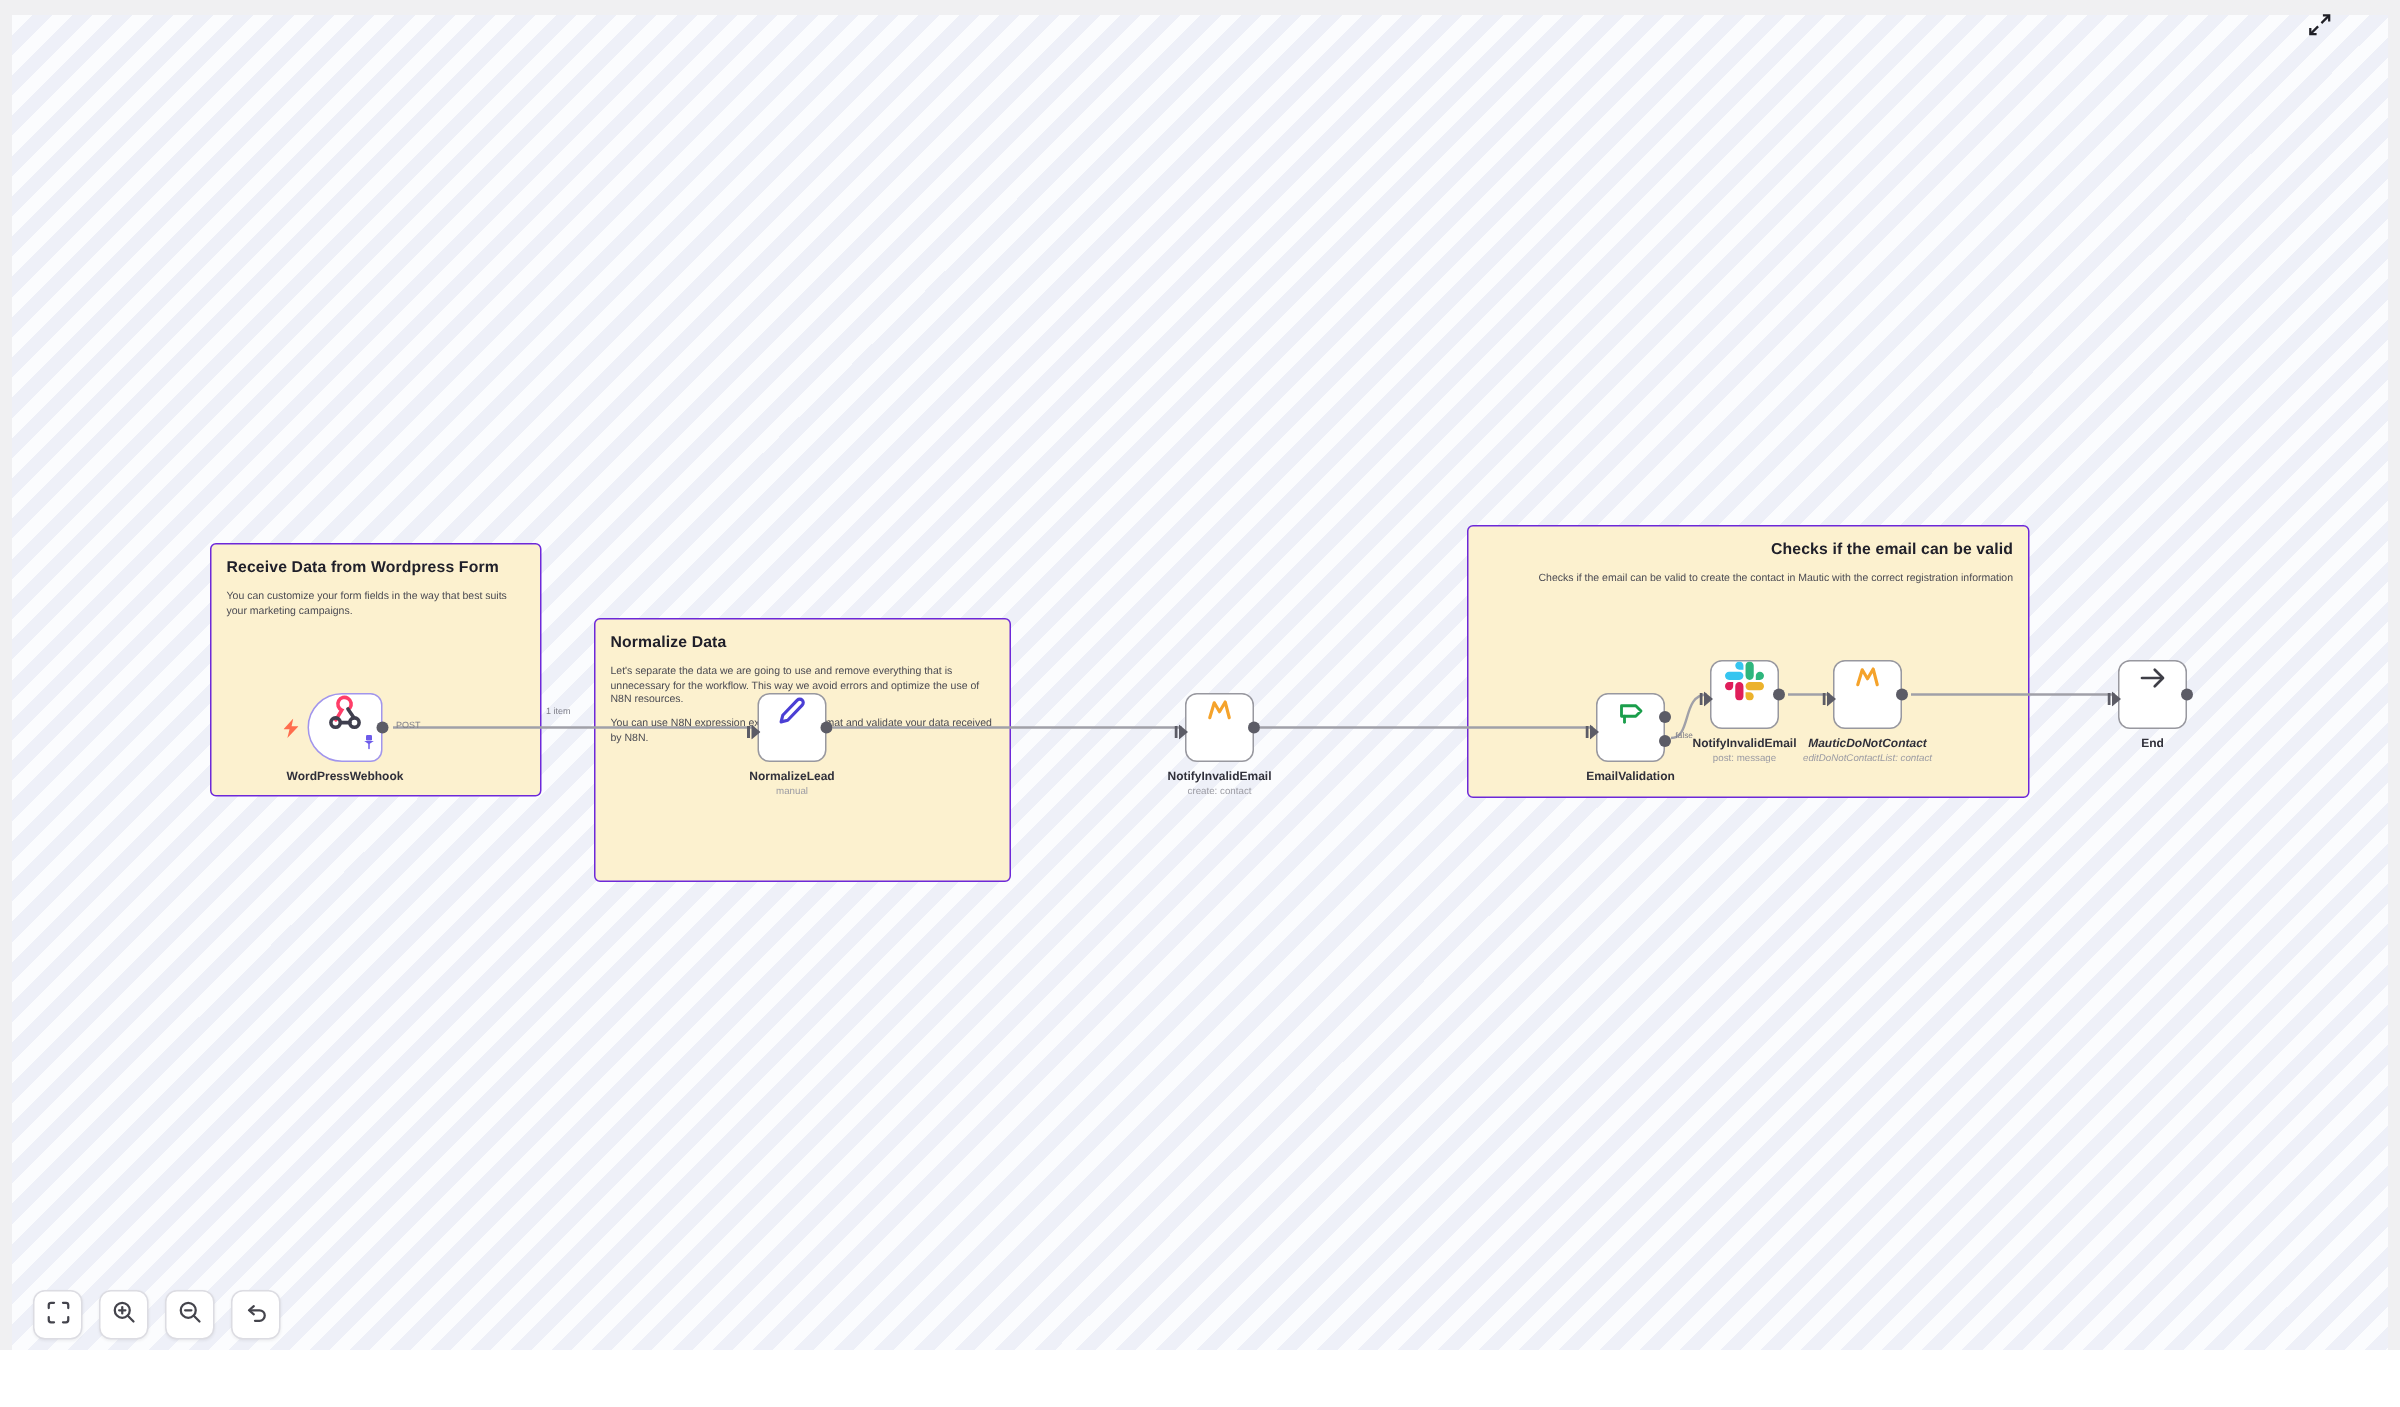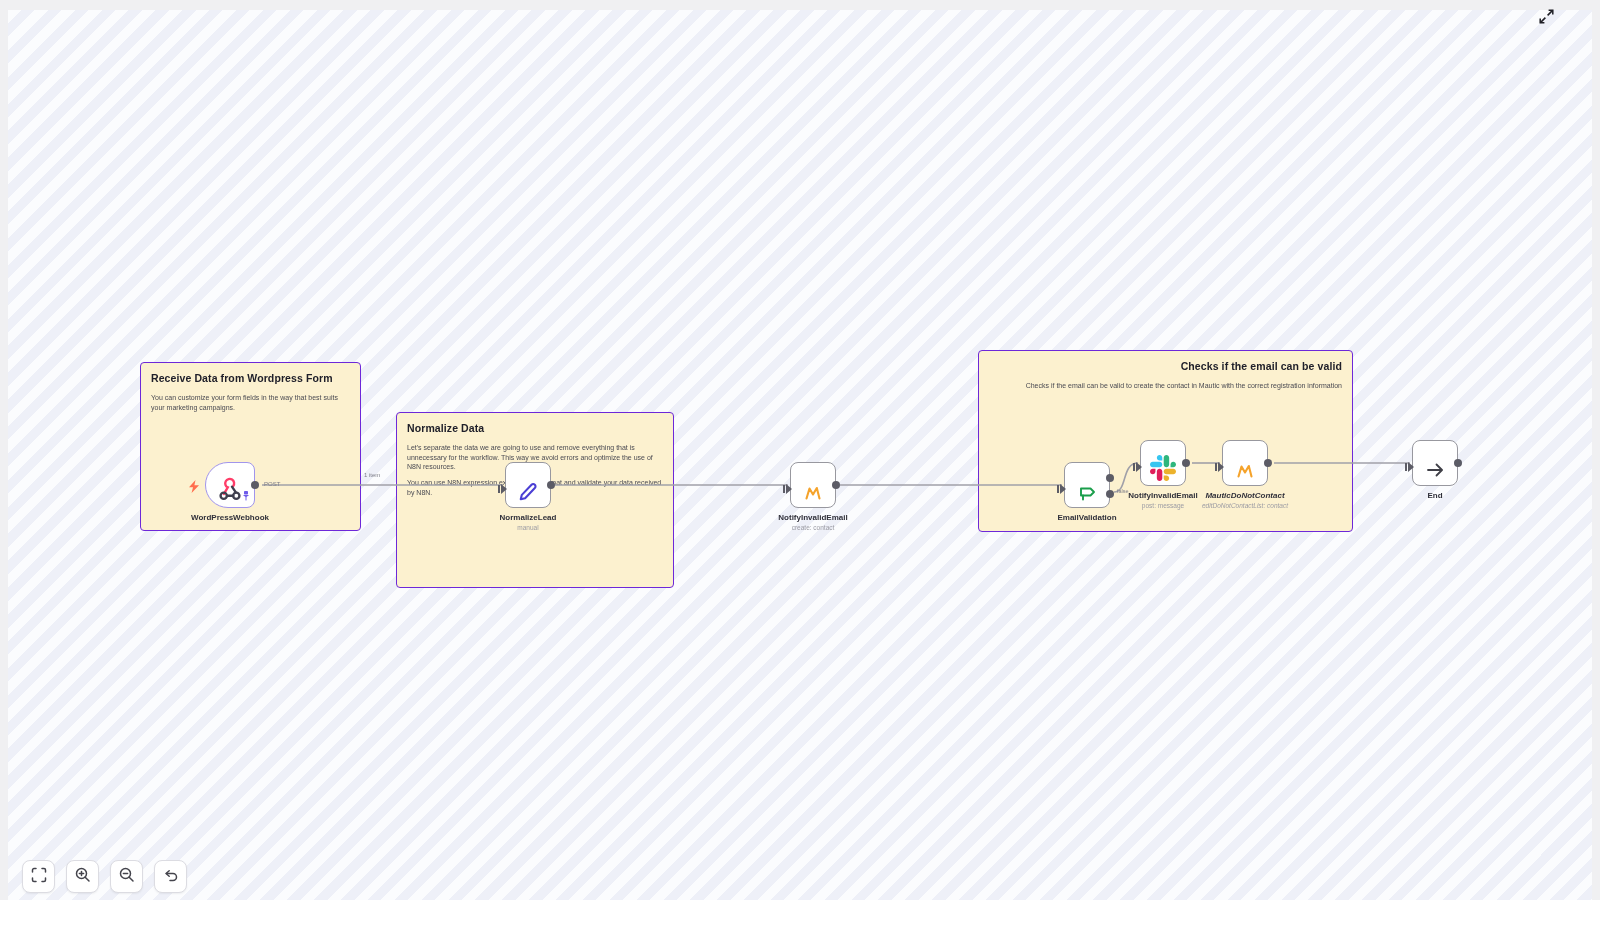--- a/index.html
+++ b/index.html
@@ -23,21 +23,21 @@
   .note4 { left:978px; top:350px; width:375px; height:182px;text-align:right; }
 
   
   .wires { position:absolute; left:0; top:0; width:1600px; height:938px; z-index:3; }
   .wires path { stroke:#a0a0a8; stroke-width:1.6; fill:none; }
   .wire-label { position:absolute; font-size:6px; color:#7e7e88; z-index:4; white-space:nowrap; }
 
   
   .node { position:absolute; width:46px; height:46px; background:#ffffff;
           border:1.5px solid #98989f; border-radius:8px; z-index:5;
-          display:flex; align-items:flex-end; justify-content:center; }
+          display:flex; align-items:flex-start; justify-content:center; }
   .n-wordpress { left:205px; top:462px; width:50px; border-color:#a195ec;
                  border-radius:23px 8px 8px 23px; }
   .n-normalize { left:505px; top:462px; }
   .n-create    { left:790px; top:462px; }
   .n-validate  { left:1064px; top:462px; }
   .n-notify    { left:1140px; top:440px; }
   .n-dnc       { left:1222px; top:440px;font-style:italic; }
   .n-end       { left:1412px; top:440px; }
 
   .nlabel { position:absolute; top:50px; left:50%; transform:translateX(-50%);

